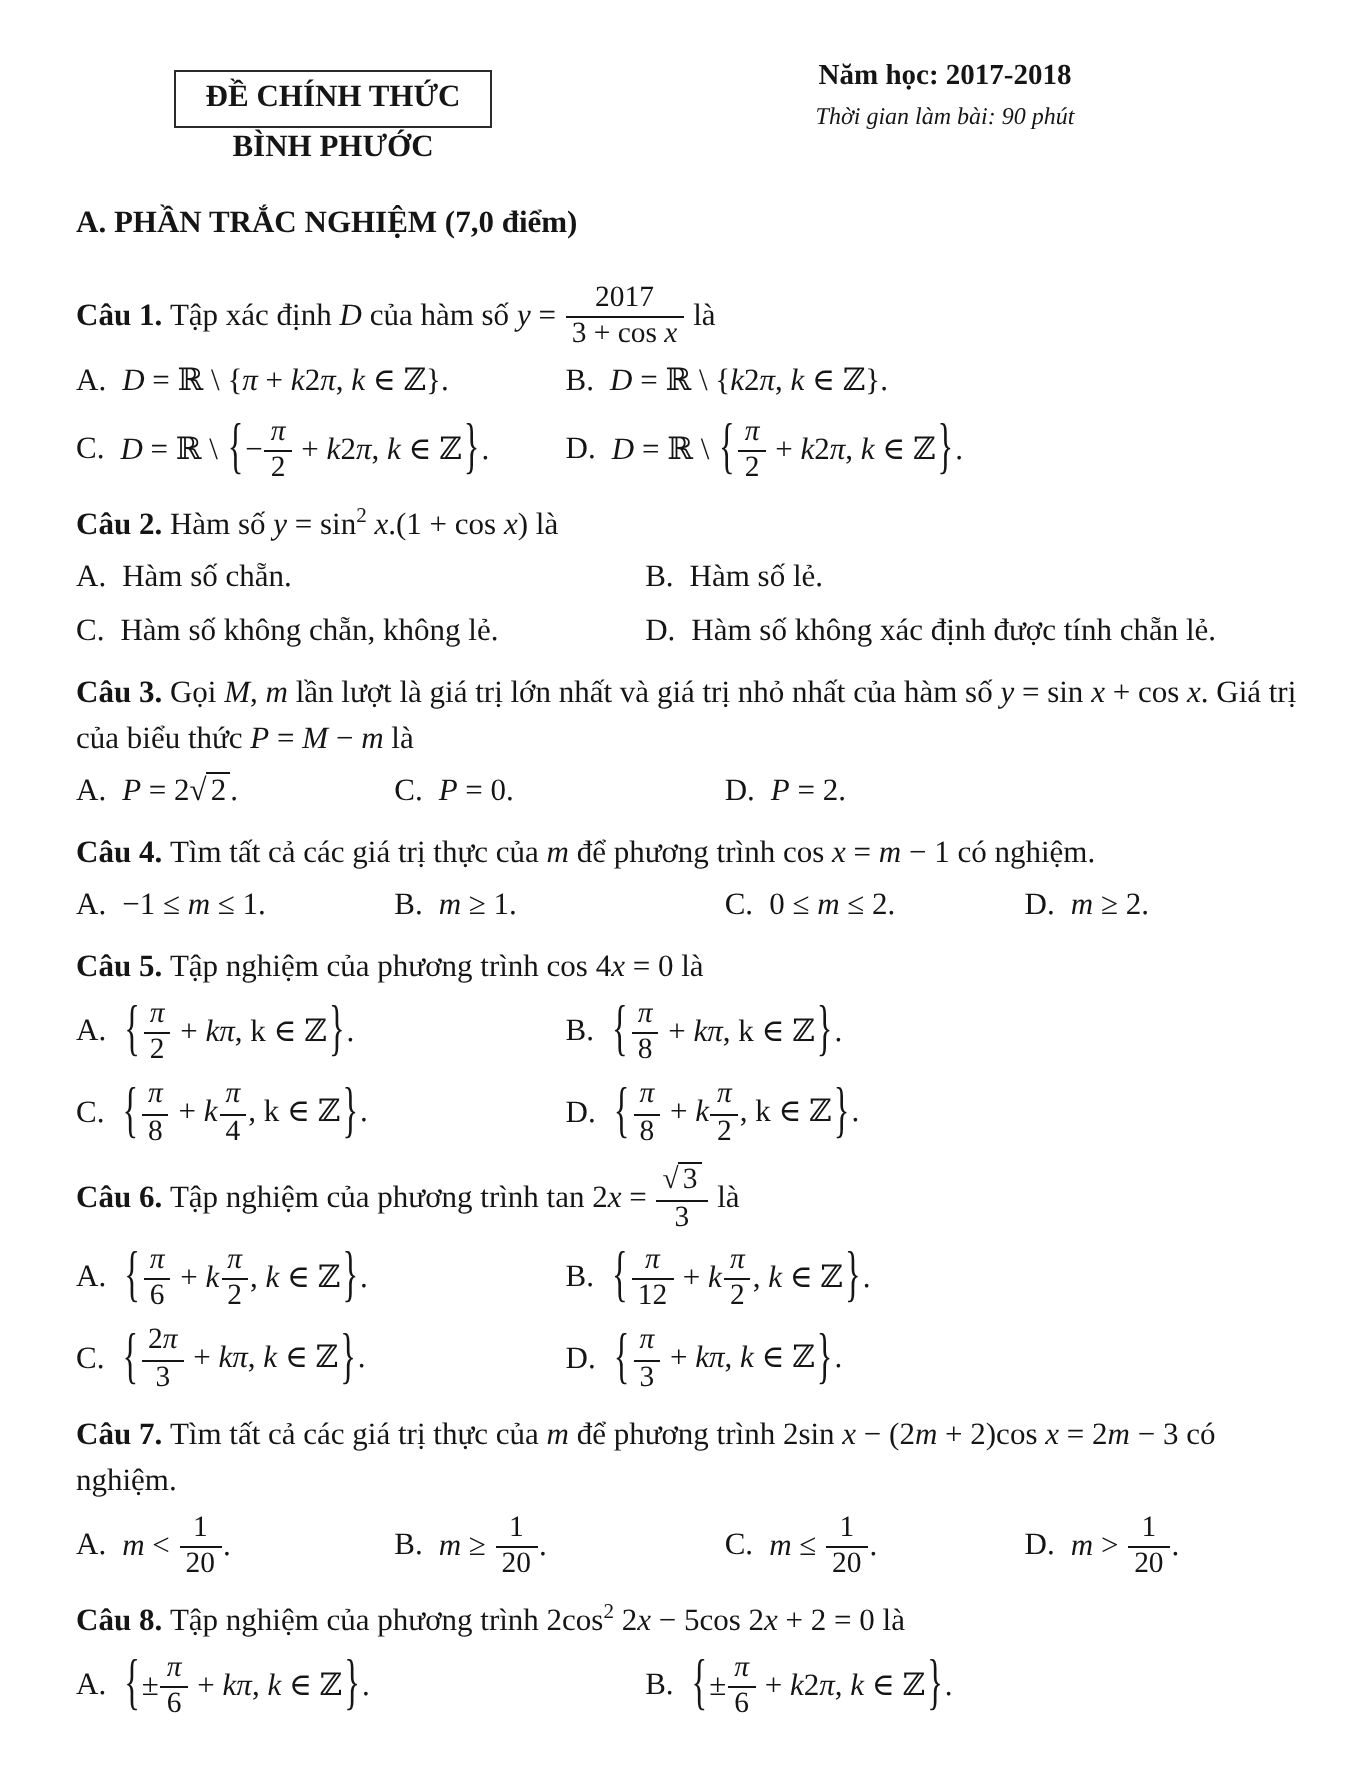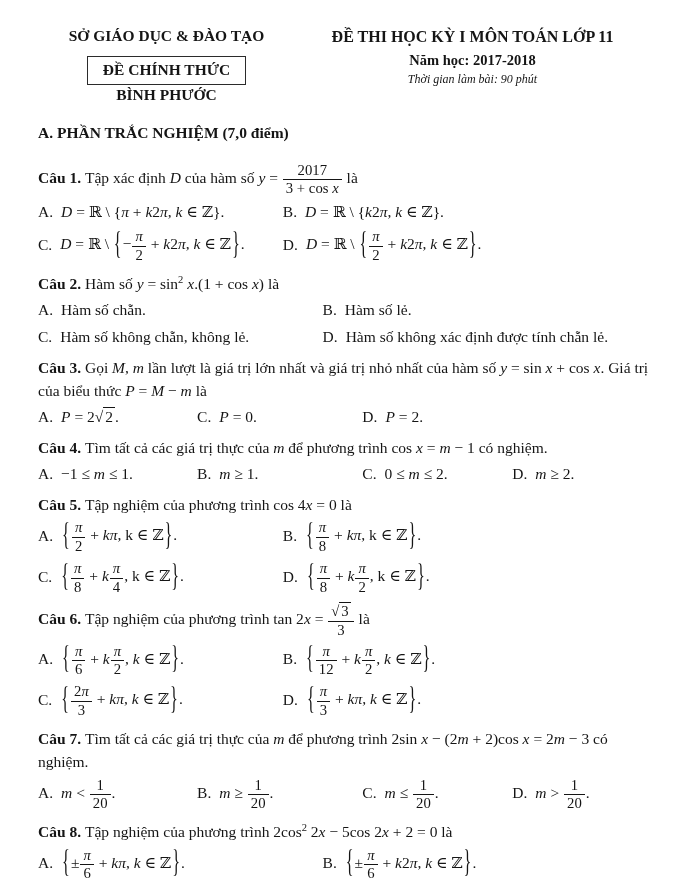--- a/index.html
+++ b/index.html
@@ -37,28 +37,26 @@
   .sqrt .rad{border-top:1.2px solid #151515;padding:0 2px;}
   .bigbr{display:inline-block;transform:scaleY(1.9);font-size:1.05em;padding:0 1px;}
   i{font-style:italic;}
 </style>
 </head>
 <body>
 
 <div class="page">
   <header>
     <div class="h-left">
-      <div>SỞ GIÁO DỤC &amp; ĐÀO TẠO</div>
       <div>
         <span class="stamp">ĐỀ CHÍNH THỨC</span>
       </div>
       <div>BÌNH PHƯỚC</div>
     </div>
     <div class="h-right">
-      <div class="h-title">ĐỀ THI HỌC KỲ I MÔN TOÁN LỚP 11</div>
       <div class="h-year">Năm học: 2017-2018</div>
       <div class="h-dur">Thời gian làm bài: 90 phút</div>
     </div>
   </header>
 
   <div class="section-title">A. PHẦN TRẮC NGHIỆM (7,0 điểm)</div>
 
   <section>
       <div class="question">
         <div class="stem"><span class="qnum">Câu 1. </span><span>Tập xác định </span><i>D</i><span> của hàm số </span><i>y</i><span> = </span><span class="frac"><span class="num"><span>2017</span></span><span class="den"><span>3 + cos </span><i>x</i></span></span><span> là</span></div>

